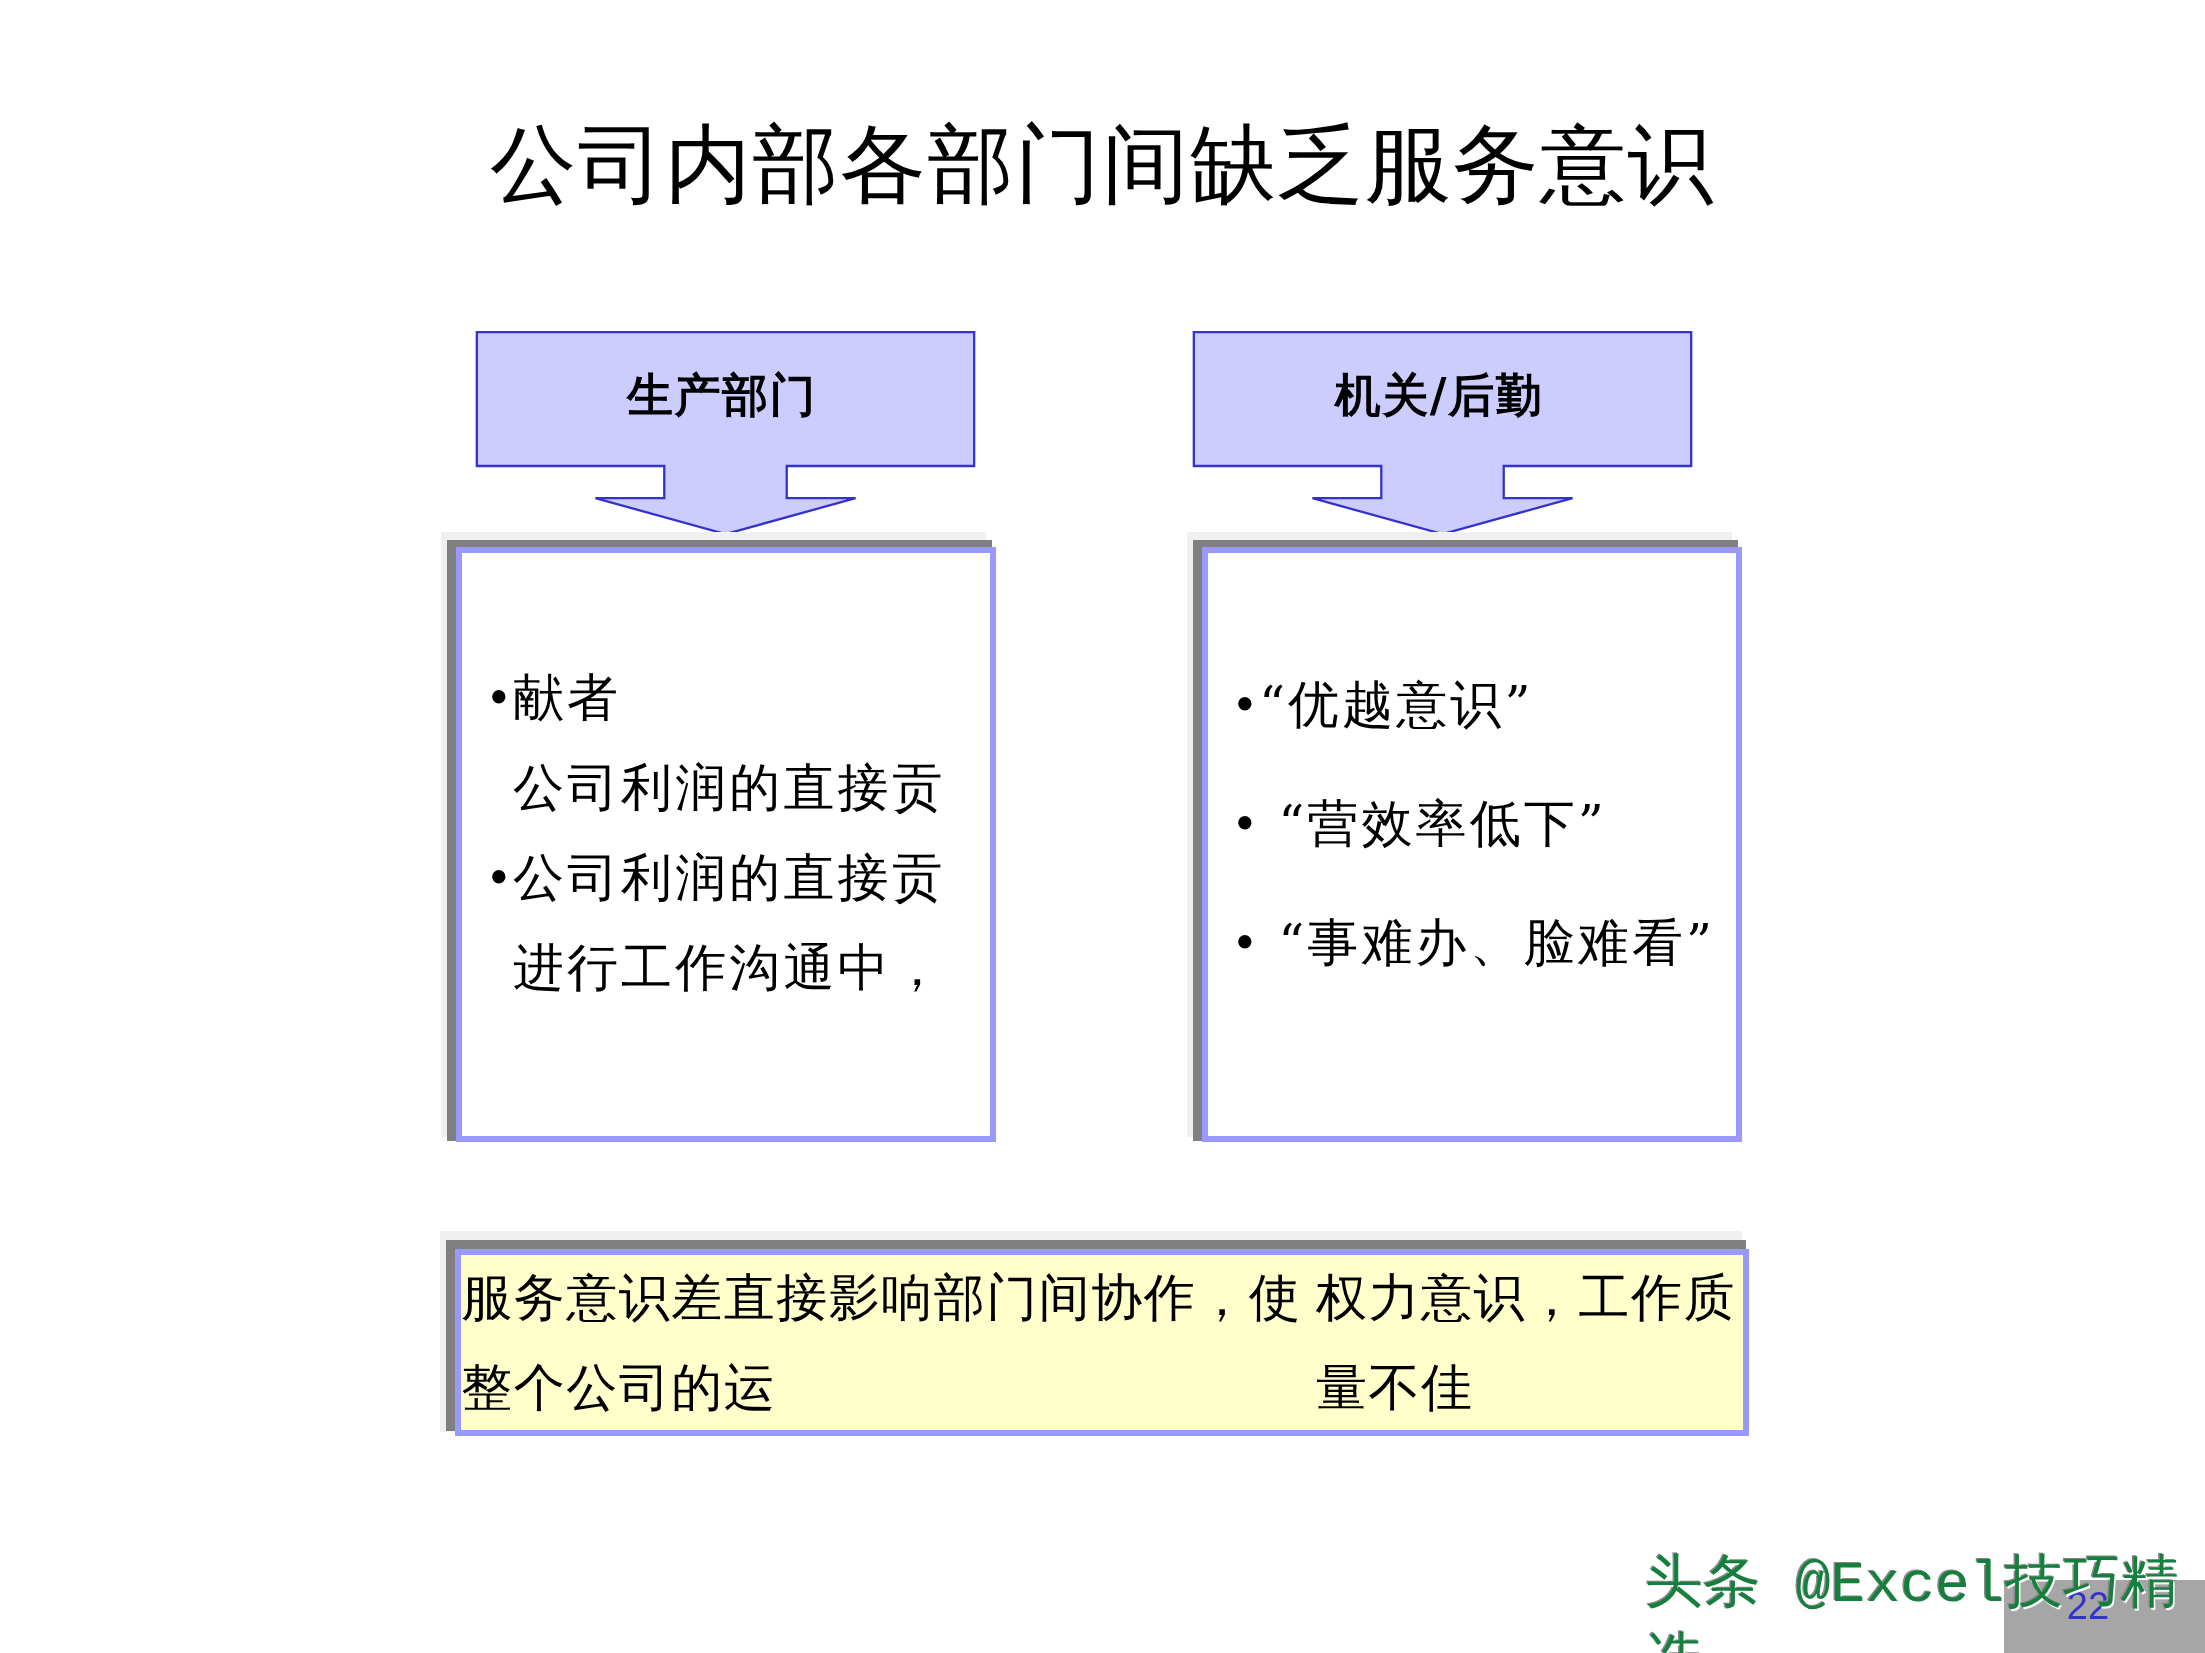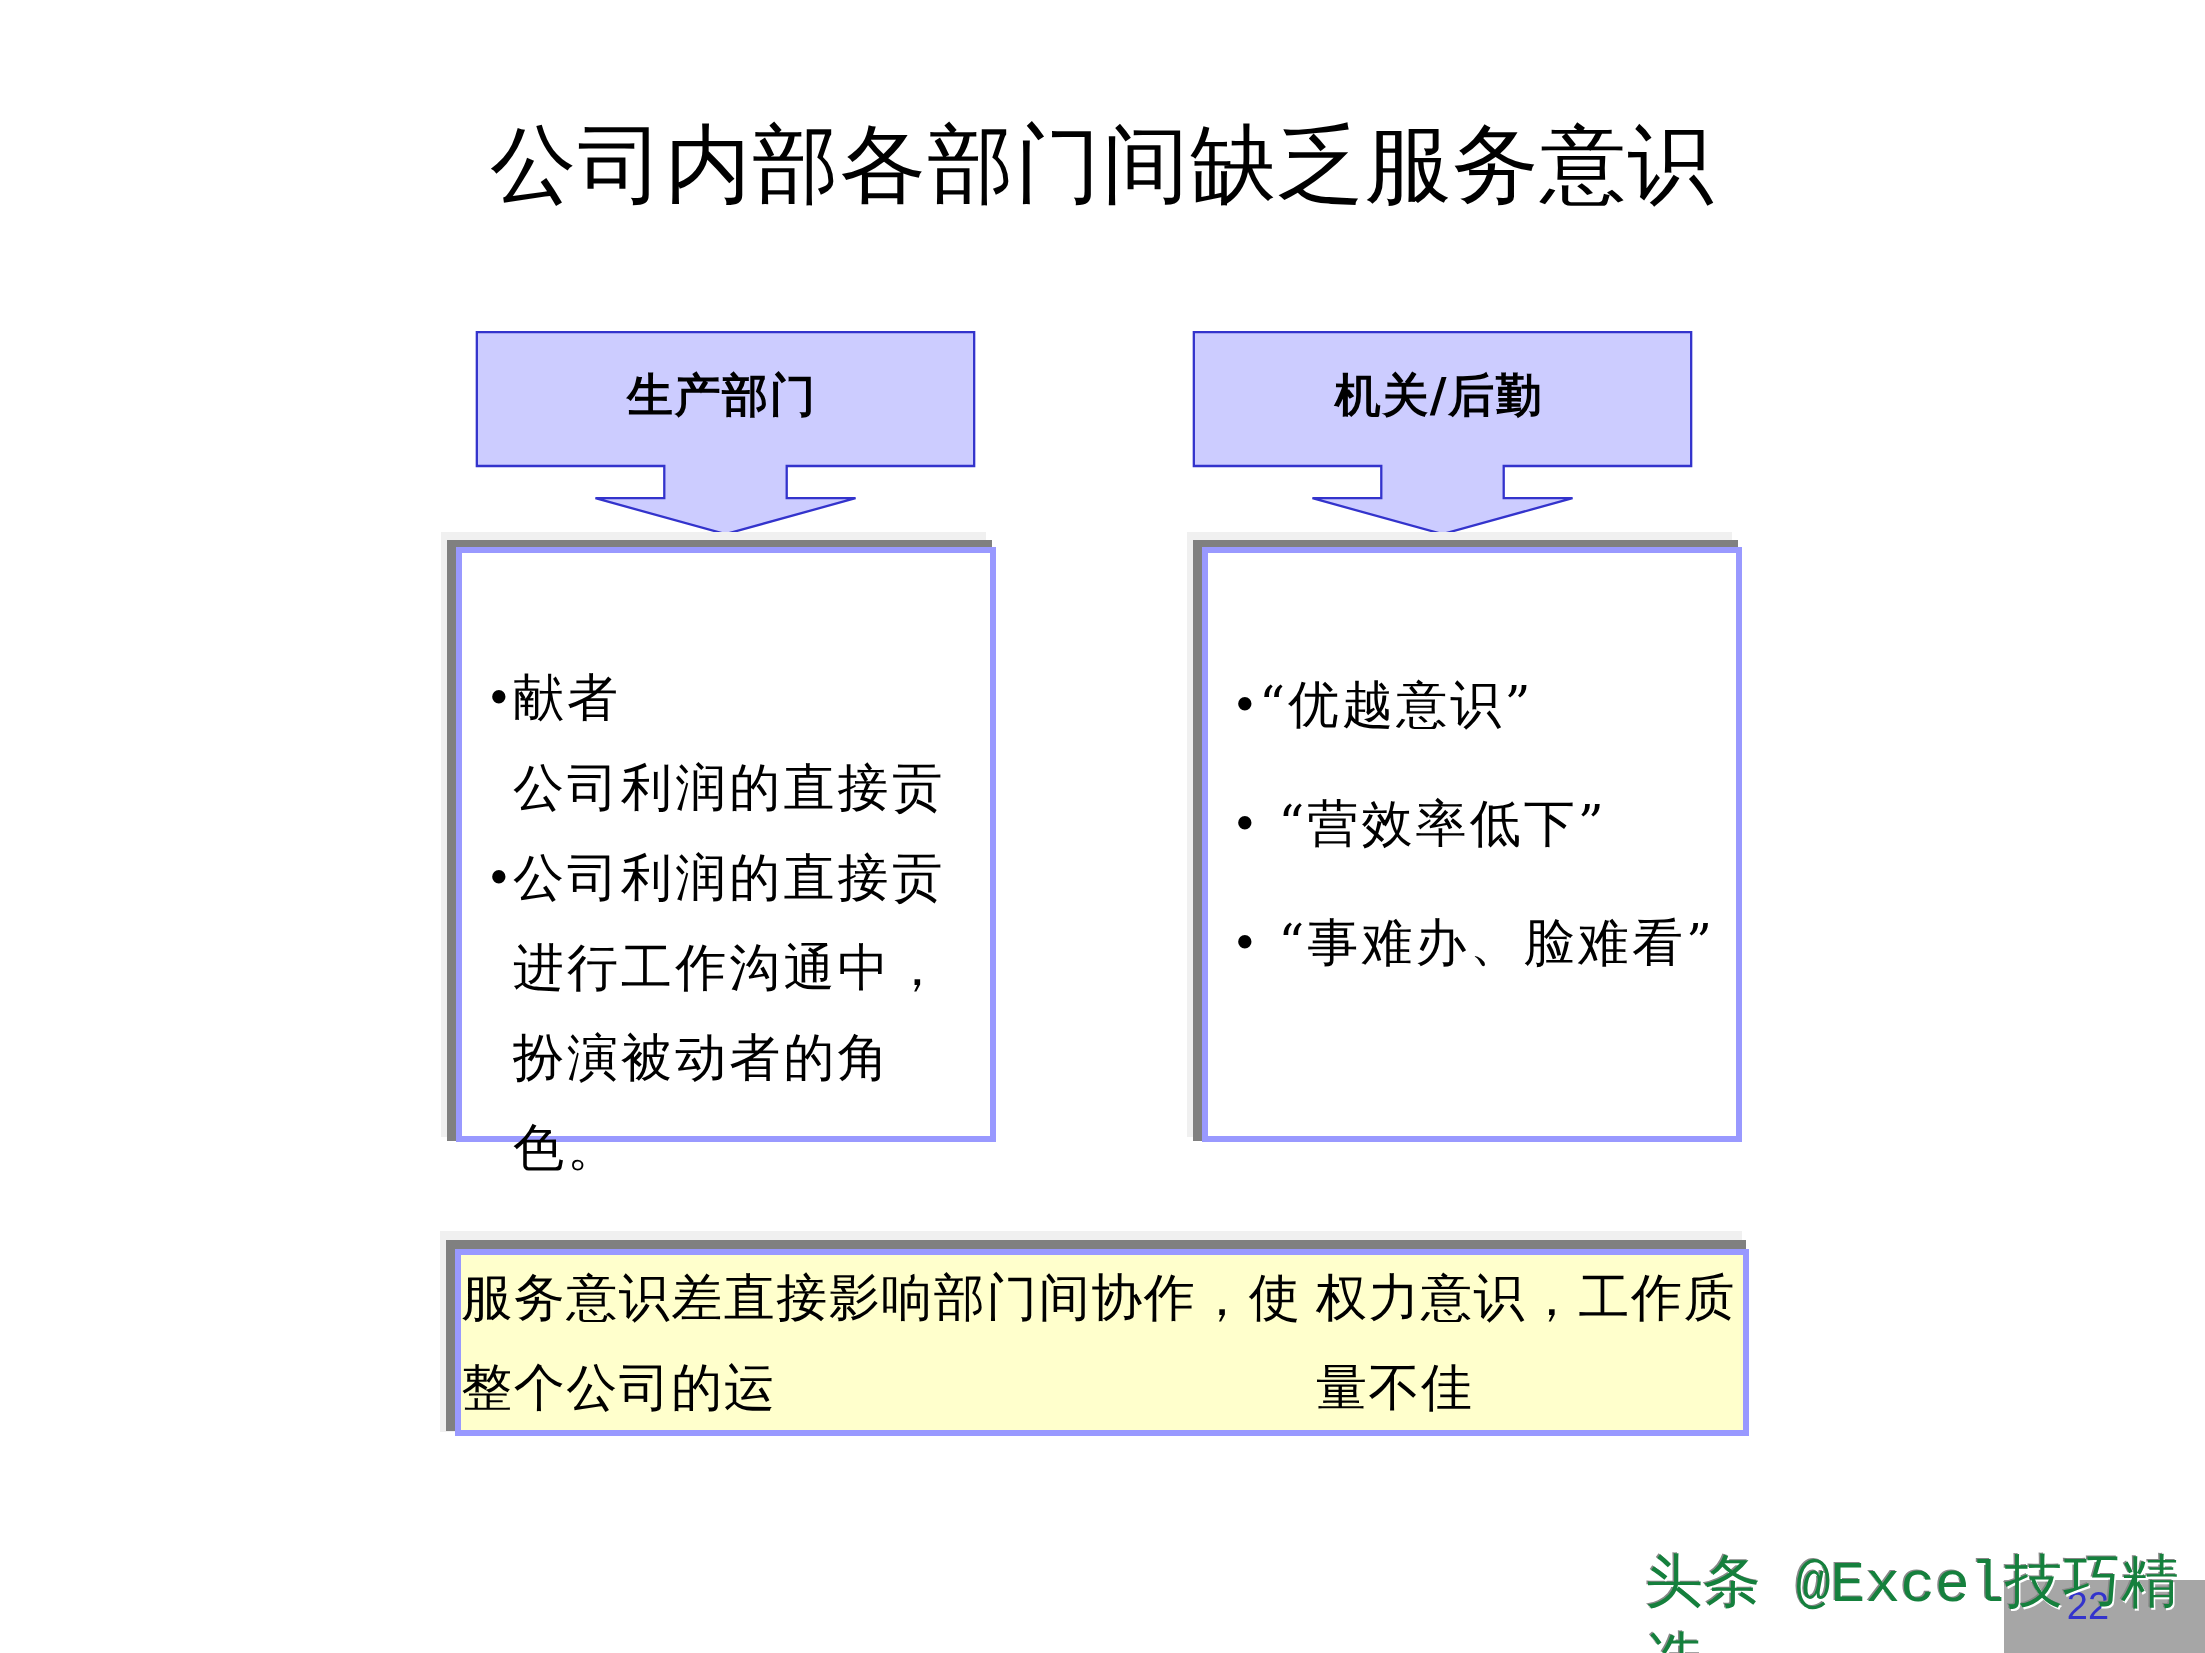--- a/index.html
+++ b/index.html
@@ -89,21 +89,20 @@
     <ul class="bullets" style="left:23px; top:100px;">
       <li>
         <span class="dot">•</span>
         <span style="display:block">献者</span>
         <span style="display:block">公司利润的直接贡</span>
       </li>
       <li>
         <span class="dot">•</span>
         <span style="display:block">公司利润的直接贡</span>
         <span style="display:block">进行工作沟通中，</span>
-        <span style="display:block">扮演被动者的角色。</span>
       </li>
     </ul>
   </div>
 </div>
 
 <div class="card" style="left:1187px; top:532px; width:555px; height:610px;">
   <div class="halo" style="left:0; top:0; width:545px; height:605px;"></div>
   <div class="shadow" style="left:6.1px; top:7.7px; width:545px; height:601px;"></div>
   <div class="panel" style="left:15.3px; top:15.3px; width:540px; height:595px;">
     <ul class="bullets right-bullets" style="left:23px; top:107px;">

